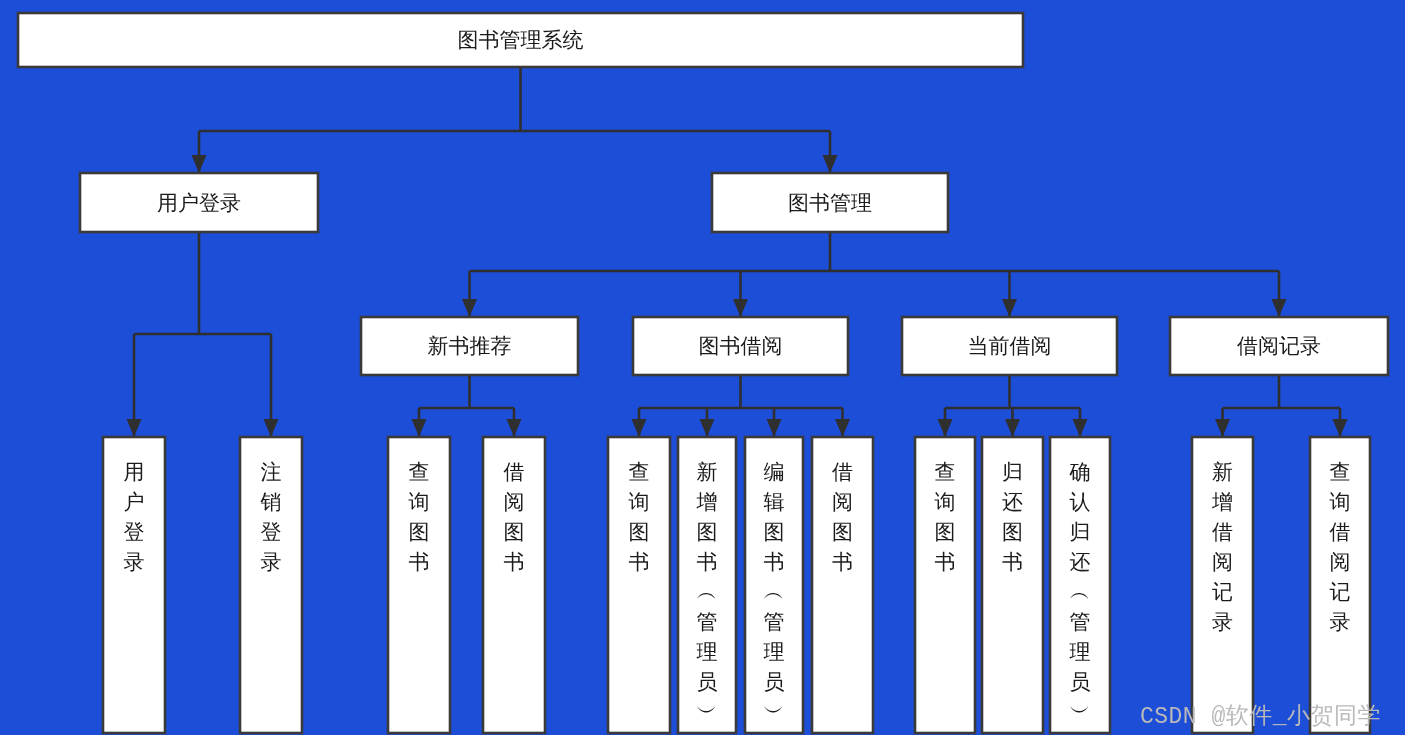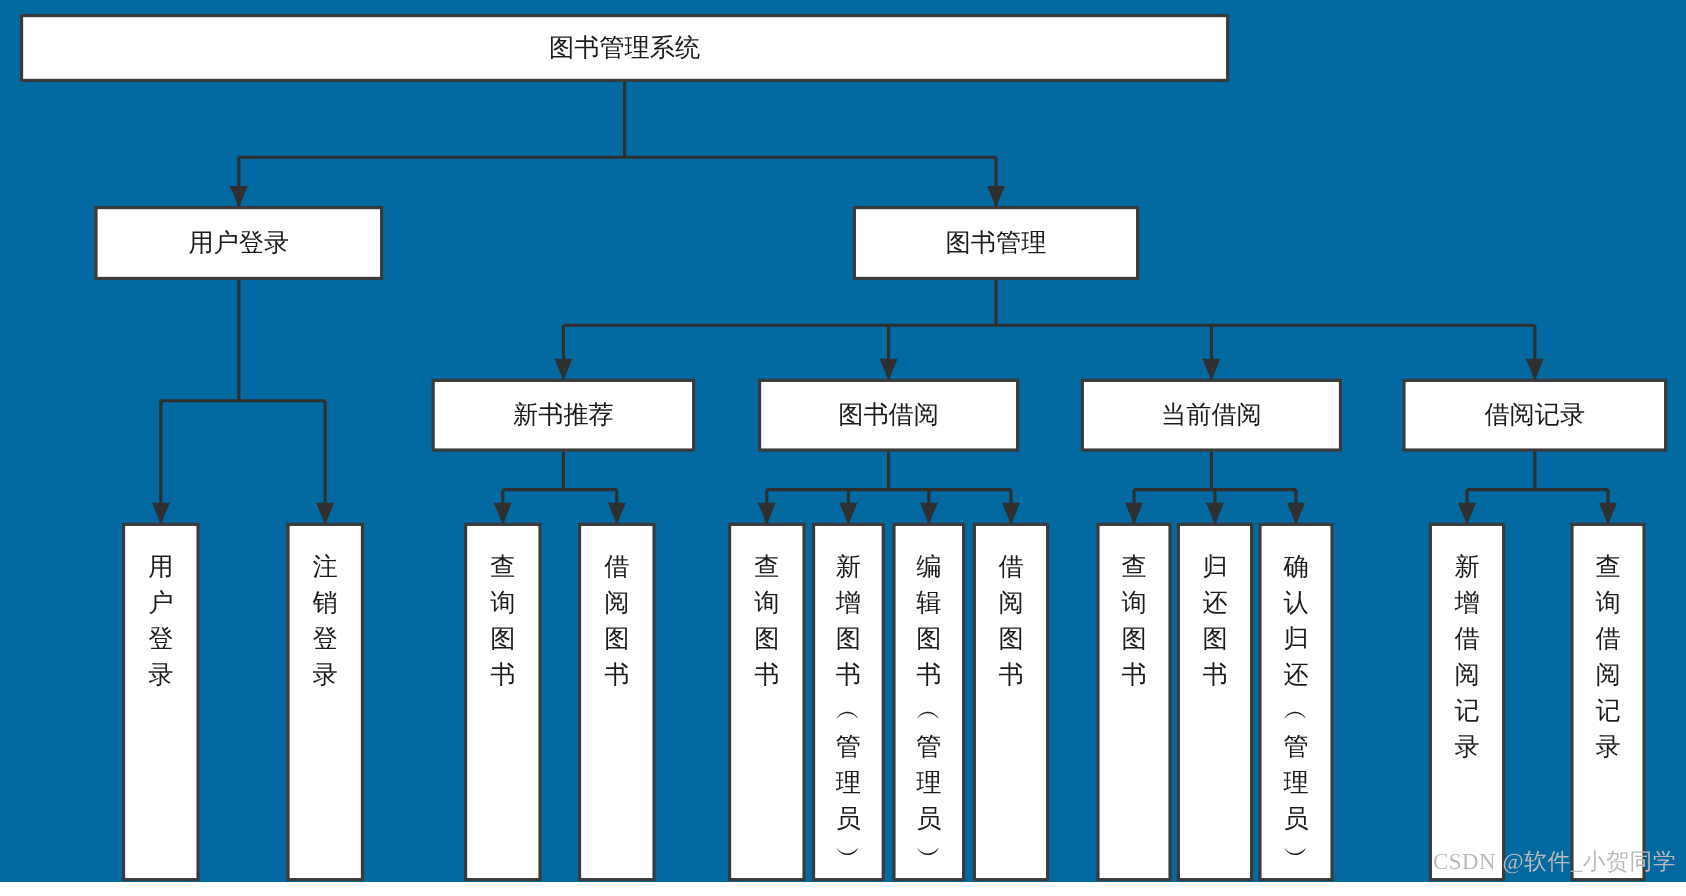--- a/index.html
+++ b/index.html
@@ -7,21 +7,21 @@
     padding: 0;
     background: #ffffff;
   }
   body {
     font-family: "Liberation Sans", "DejaVu Sans", sans-serif;
   }
   #diagram-root {
     position: relative;
     width: 1405px;
     height: 735px;
-    background: #0369a1;
+    background: #1d4ed8;
     overflow: hidden;
   }
   svg#flowchart {
     position: absolute;
     left: 0;
     top: 0;
     width: 1405px;
     height: 747px;
     display: block;
   }
@@ -48,24 +48,24 @@
     dominant-baseline: middle;
   }
   .node-label-v {
     font-family: "DejaVu Sans", "Liberation Sans", sans-serif;
     font-size: 21px;
     fill: #1b1b1b;
     text-anchor: middle;
   }
   .watermark {
     position: absolute;
-    right: 8px;
+    right: 24px;
     bottom: 4px;
-    font-family: Liberation Serif, serif;
-    font-size: 19px;
+    font-family: Liberation Mono, monospace;
+    font-size: 23px;
     color: #b9b9b9;
     letter-spacing: 0.5px;
     white-space: nowrap;
     user-select: none;
   }
 </style>
 </head>
 <body>
 
 <div id="diagram-root">

